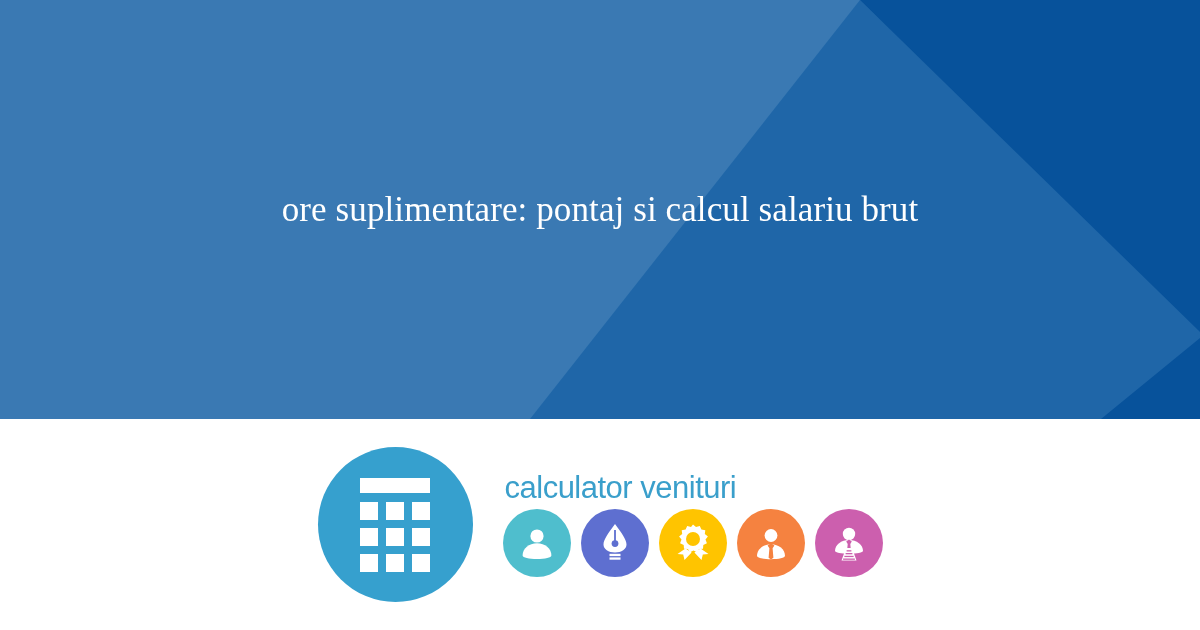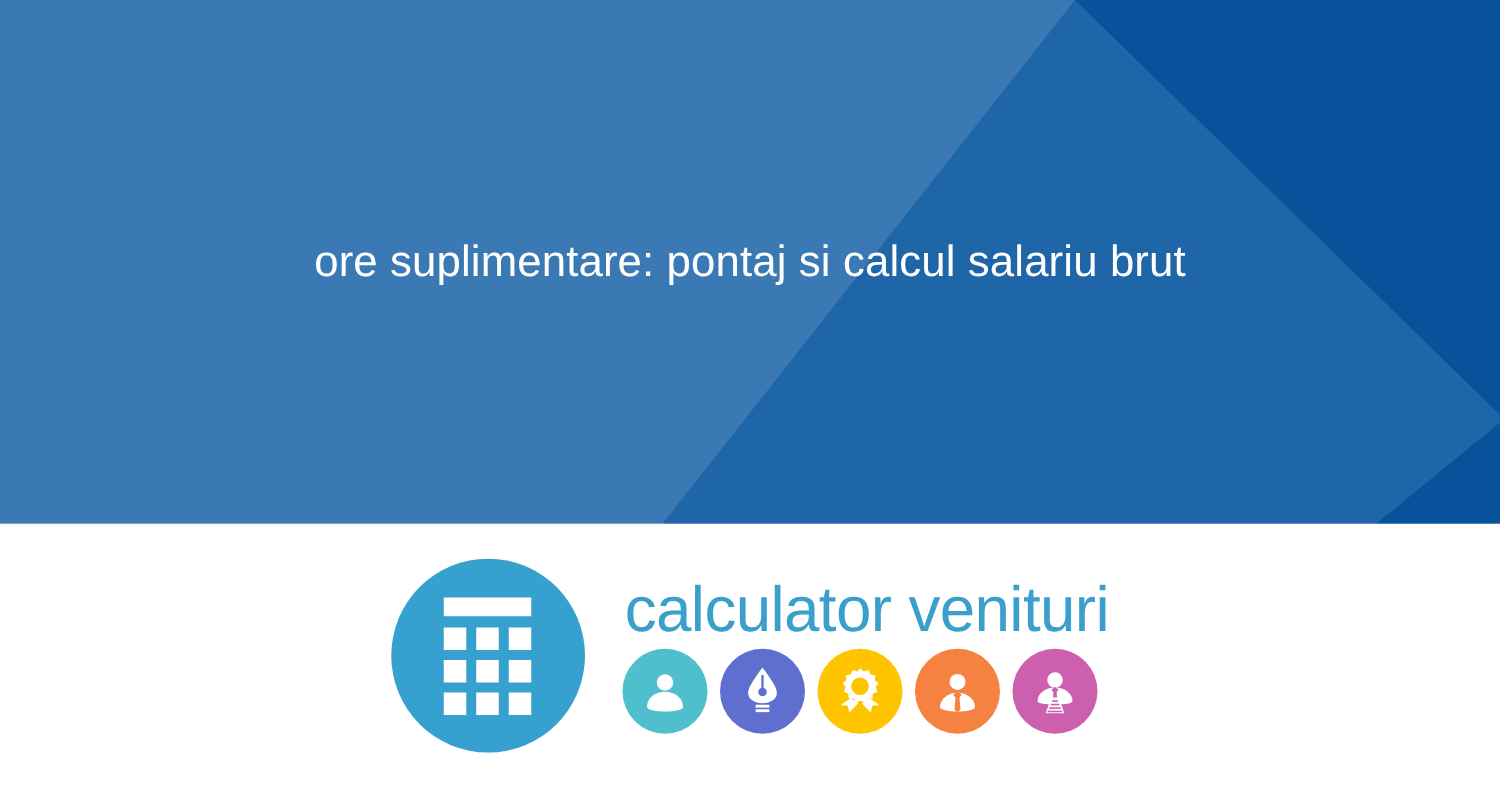--- a/index.html
+++ b/index.html
@@ -7,21 +7,21 @@
   body {
     font-family:"Liberation Sans", sans-serif;
     background:#ffffff;
     overflow:hidden;
   }
   .page { position:relative; width:1200px; height:630px; background:#fff; }
 
   
   .banner {
     position:absolute; left:0; top:0; width:1200px; height:419px;
-    background:#3a79b3; overflow:hidden;
+    background:#3a79b3; overflow:hidden;font-family:Liberation Serif, serif;
   }
   .banner-svg { position:absolute; left:0; top:0; width:1200px; height:419px; display:block; }
 
   .banner-title {
     position:absolute; left:0; top:0; width:1200px; height:419px;
     display:flex; align-items:center; justify-content:center;
     color:#ffffff;
     font-size:35px;
     font-weight:400;
     letter-spacing:0.1px;
@@ -56,21 +56,21 @@
     display:grid;
     grid-template-columns:repeat(3, 18px);
     grid-template-rows:repeat(3, 18px);
     gap:8px;
   }
   .calc-key { background:#ffffff; }
 
   
   .brand-right { display:flex; flex-direction:column; gap:6px; }
   .wordmark {
-    font-size:51px;
+    font-size:31px;
     color:#3a9fcb;
     font-weight:400;
     letter-spacing:-0.5px;
     line-height:1;
     padding-left:4px;
   }
   .icon-row { display:flex; gap:10px; padding-left:2px; }
   .pill {
     width:68px; height:68px; border-radius:50%;
     display:flex; align-items:center; justify-content:center;

